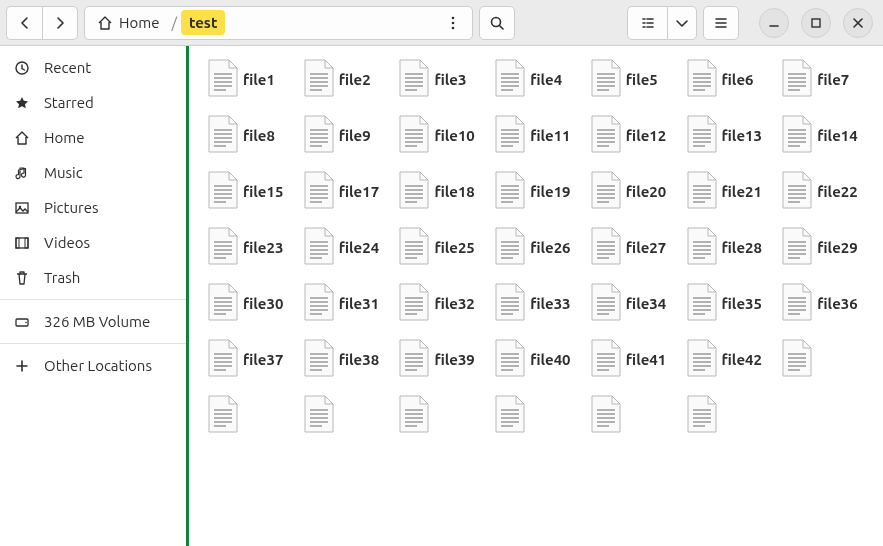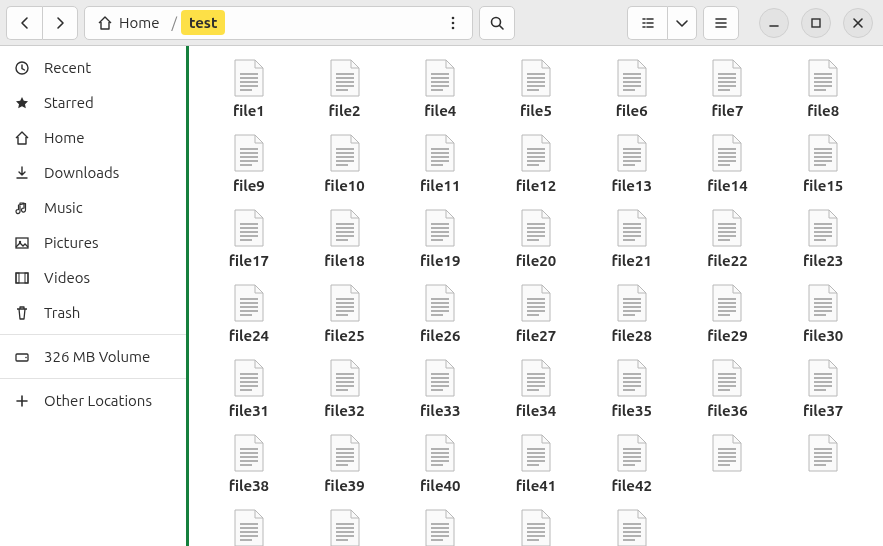--- a/index.html
+++ b/index.html
@@ -21,21 +21,21 @@
 .view-group { display: flex; }
 .view-group .btn:first-child { border-radius: 5px 0 0 5px; border-right: none; width: 40px; }
 .view-group .btn:last-child { border-radius: 0 5px 5px 0; width: 30px; }
 .window-controls { display: flex; gap: 12px; margin-left: 14px; margin-right: 4px; }
 .body { flex: 1; display: flex; overflow: hidden; }
 .sidebar { width: 189px; border-right: 3px solid #15803d; padding: 4px 0; overflow-y: auto; }
 .sidebar-item { display: flex; align-items: center; gap: 14px; padding: 9px 14px; cursor: pointer; }
 .sidebar-sep { height: 1px; background: #e2e2e2; margin: 4px 0; }
 .main { flex: 1; overflow-y: auto; padding: 8px 12px; }
 .grid { display: grid; grid-template-columns: repeat(7, 1fr); gap: 8px 0; }
-.file { display: flex; flex-direction: column; align-items: center; padding: 2px; cursor: pointer; }
+.file { display: flex; flex-direction: row; align-items: center; padding: 2px; cursor: pointer; }
 .file-label { font-size: 15px; font-weight: 600; margin-top: 2px; }
 svg { display: block; }
 .ico { width: 16px; height: 16px; }
 </style>
 </head>
 <body>
 
 <svg width="0" height="0" style="position:absolute">
 <defs>
 <g id="i-chevron-left">
@@ -207,26 +207,20 @@
           <span>Starred</span>
         </div>
         <div class="sidebar-item">
           <svg class="ico" viewBox="0 0 16 16">
             <use href="#i-home"></use>
           </svg>
           <span>Home</span>
         </div>
         <div class="sidebar-item">
           <svg class="ico" viewBox="0 0 16 16">
-            <use href="#i-download"></use>
-          </svg>
-          <span>Downloads</span>
-        </div>
-        <div class="sidebar-item">
-          <svg class="ico" viewBox="0 0 16 16">
             <use href="#i-music"></use>
           </svg>
           <span>Music</span>
         </div>
         <div class="sidebar-item">
           <svg class="ico" viewBox="0 0 16 16">
             <use href="#i-picture"></use>
           </svg>
           <span>Pictures</span>
         </div>
@@ -263,20 +257,26 @@
             <svg width="40" height="44" viewBox="0 0 40 44">
               <use href="#i-textfile"></use>
             </svg>
             <span class="file-label">file1</span>
           </div>
           <div class="file">
             <svg width="40" height="44" viewBox="0 0 40 44">
               <use href="#i-textfile"></use>
             </svg>
             <span class="file-label">file2</span>
+          </div>
+          <div class="file">
+            <svg width="40" height="44" viewBox="0 0 40 44">
+              <use href="#i-textfile"></use>
+            </svg>
+            <span class="file-label">file3</span>
           </div>
           <div class="file">
             <svg width="40" height="44" viewBox="0 0 40 44">
               <use href="#i-textfile"></use>
             </svg>
             <span class="file-label">file4</span>
           </div>
           <div class="file">
             <svg width="40" height="44" viewBox="0 0 40 44">
               <use href="#i-textfile"></use>

